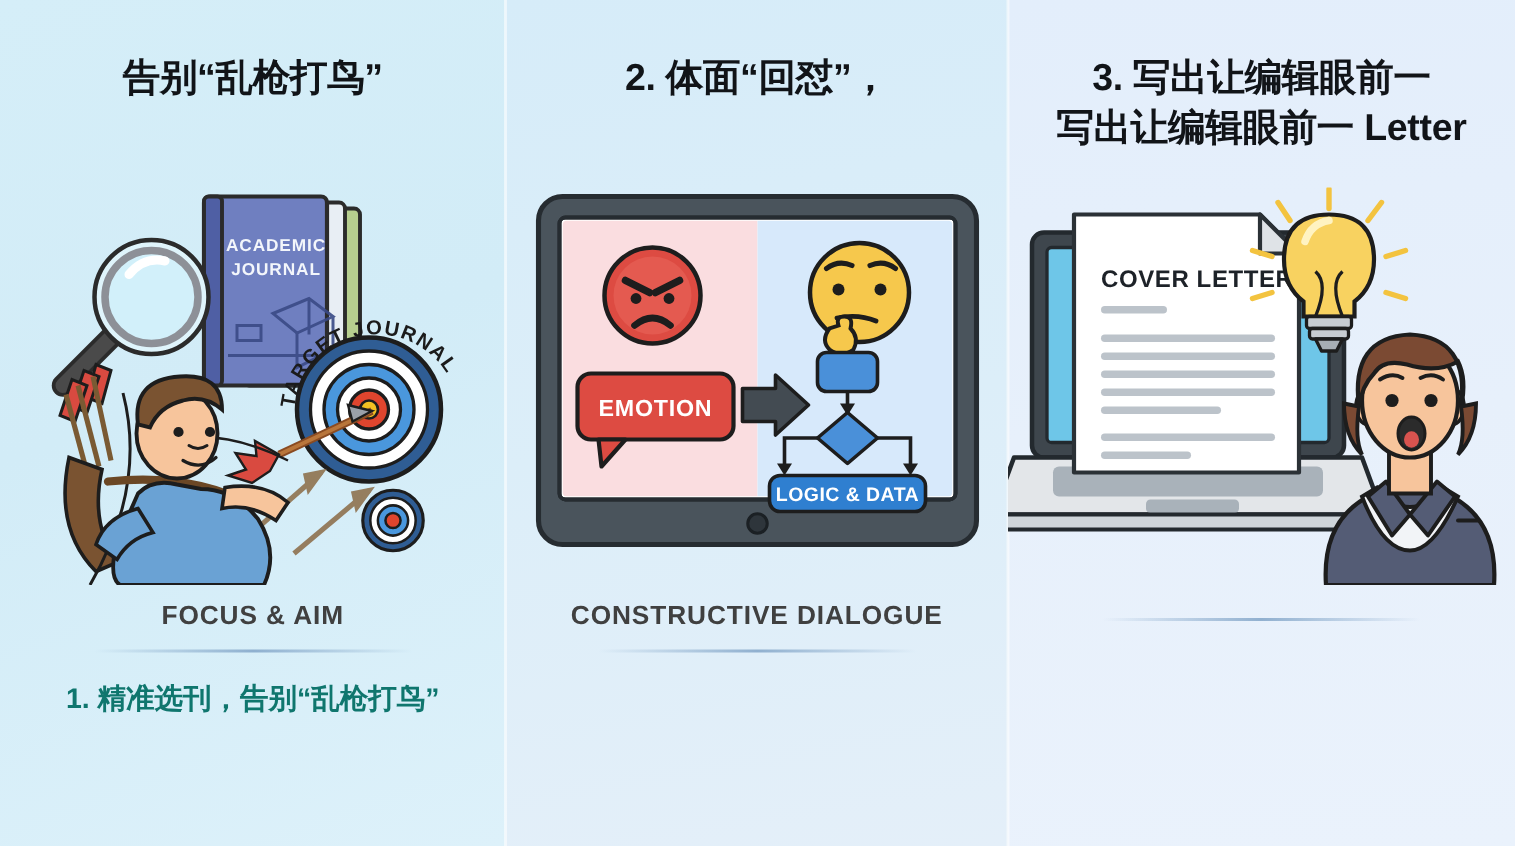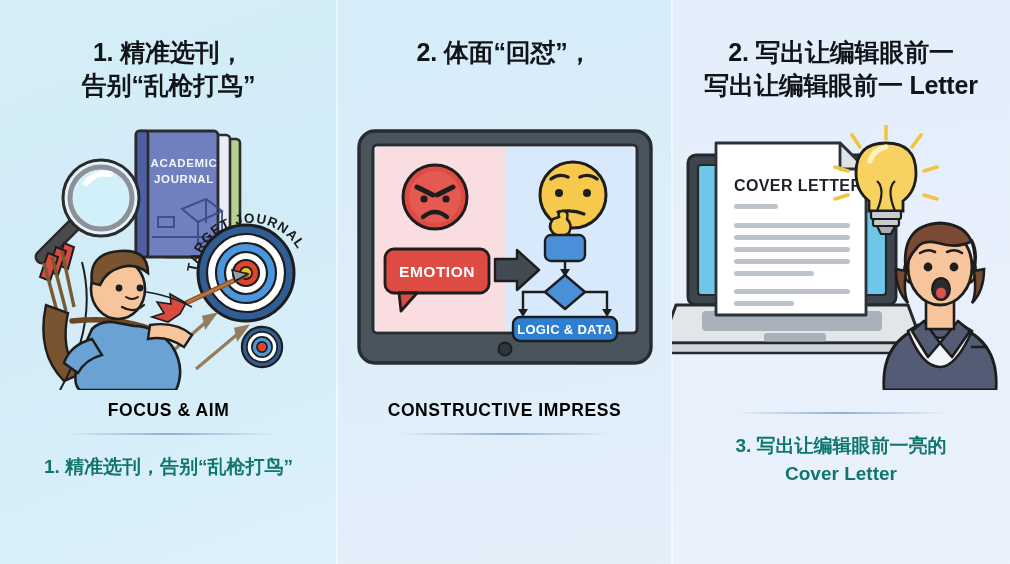--- a/index.html
+++ b/index.html
@@ -29,21 +29,21 @@
     text-align:center; font-weight:bold; font-size:25px;
     line-height:1.32; color:#111418; letter-spacing:-0.2px;
     padding:0 10px;
   }
   .title .ln { display:block; white-space:nowrap; }
 
   .art { position:absolute; left:0; right:0; top:125px; height:265px; }
 
   .capwrap { position:absolute; left:0; right:0; top:400px; text-align:center; padding:0 14px; }
   .cap-en {
-    font-size:17.5px; font-weight:bold; color:#000000;
+    font-size:17.5px; font-weight:bold; color:#404040;
     letter-spacing:.6px;
   }
   .cap-rule {
     width:212px; height:2px; margin:12px auto 0;
     background:linear-gradient(90deg,rgba(150,180,210,0) 0%,rgba(130,165,200,.85) 50%,rgba(150,180,210,0) 100%);
   }
   .cap-zh {
     margin-top:18px; font-size:19px; font-weight:bold;
     color:#0f766e; line-height:1.45;
   }
@@ -93,21 +93,20 @@
     <div class="panel p3"></div>
   </div>
   <div class="divider d1"></div>
   <div class="divider d2"></div>
 
   <div class="content">
 
     <div style="position:absolute;left:0;top:0;width:337px;height:564px;">
 
       <div class="title">
-        <span class="ln">1. 精准选刊，</span>
         <span class="ln">告别“乱枪打鸟”</span>
       </div>
 
       <svg class="art" viewBox="0 0 337 265">
 
         <g>
           <rect x="162" y="14" width="78" height="118" rx="4" fill="#b7cf8f" stroke="#2b2b2b" stroke-width="2.6"></rect>
           <rect x="152" y="10" width="78" height="120" rx="4" fill="#e8eef4" stroke="#2b2b2b" stroke-width="2.6"></rect>
           <rect x="136" y="6" width="82" height="126" rx="4" fill="#6f7fc0" stroke="#2b2b2b" stroke-width="2.8"></rect>
           <rect x="136" y="6" width="12" height="126" rx="3" fill="#4f5fa4" stroke="#2b2b2b" stroke-width="2.6"></rect>
@@ -256,29 +255,29 @@
           <path d="M208 167 h-22 v22" stroke="#1d1d1d" stroke-width="2.4" fill="none"></path>
           <path d="M186 192 l-5 -8 h10z" fill="#1d1d1d"></path>
           <path d="M248 167 h22 v22" stroke="#1d1d1d" stroke-width="2.4" fill="none"></path>
           <path d="M270 192 l-5 -8 h10z" fill="#1d1d1d"></path>
           <rect x="176" y="192" width="104" height="24" rx="7" fill="#2f7fd0" stroke="#1d1d1d" stroke-width="2.4"></rect>
           <text x="228" y="209" font-family="Liberation Sans, sans-serif" font-size="13" font-weight="bold" fill="#ffffff" text-anchor="middle" letter-spacing=".3">LOGIC &amp; DATA</text>
         </g>
       </svg>
 
       <div class="capwrap">
-        <div class="cap-en">CONSTRUCTIVE IMPRESS</div>
+        <div class="cap-en">CONSTRUCTIVE DIALOGUE</div>
         <div class="cap-rule"></div>
       </div>
     </div>
 
     <div style="position:absolute;left:672px;top:0;width:338px;height:564px;">
 
       <div class="title">
-        <span class="ln">2. 写出让编辑眼前一</span>
+        <span class="ln">3. 写出让编辑眼前一</span>
         <span class="ln">写出让编辑眼前一 Letter</span>
       </div>
 
       <svg class="art" viewBox="0 0 338 265">
 
         <g>
           <rect x="16" y="30" width="208" height="150" rx="8" fill="#3e464d" stroke="#23292e" stroke-width="3"></rect>
           <rect x="26" y="40" width="188" height="130" rx="3" fill="#6ec6e8" stroke="#23292e" stroke-width="2.2"></rect>
           <path d="M4 180 h232 l14 38 h-260z" fill="#e3e6e9" stroke="#23292e" stroke-width="3" stroke-linejoin="round"></path>
           <rect x="30" y="186" width="180" height="20" rx="4" fill="#a9b2ba" stroke="none"></rect>
@@ -337,21 +336,17 @@
           <path d="M248 128 q8 -5 15 -1" stroke="#1d1d1d" stroke-width="2.6" fill="none" stroke-linecap="round"></path>
           <path d="M275 127 q8 -4 15 1" stroke="#1d1d1d" stroke-width="2.6" fill="none" stroke-linecap="round"></path>
           <ellipse cx="269" cy="164" rx="9" ry="11" fill="#2b2b2b" stroke="#1d1d1d" stroke-width="2"></ellipse>
           <ellipse cx="269" cy="168" rx="5" ry="5.5" fill="#d9534f"></ellipse>
           <path d="M300 222 h14" stroke="#1d1d1d" stroke-width="2.6" stroke-linecap="round"></path>
         </g>
       </svg>
 
       <div class="capwrap">
         <div class="cap-rule"></div>
-        <div class="cap-zh">
-          <span class="ln">3. 写出让编辑眼前一亮的</span>
-          <span class="ln">Cover Letter</span>
-        </div>
       </div>
     </div>
 
   </div>
 </div>
 
 </body></html>

